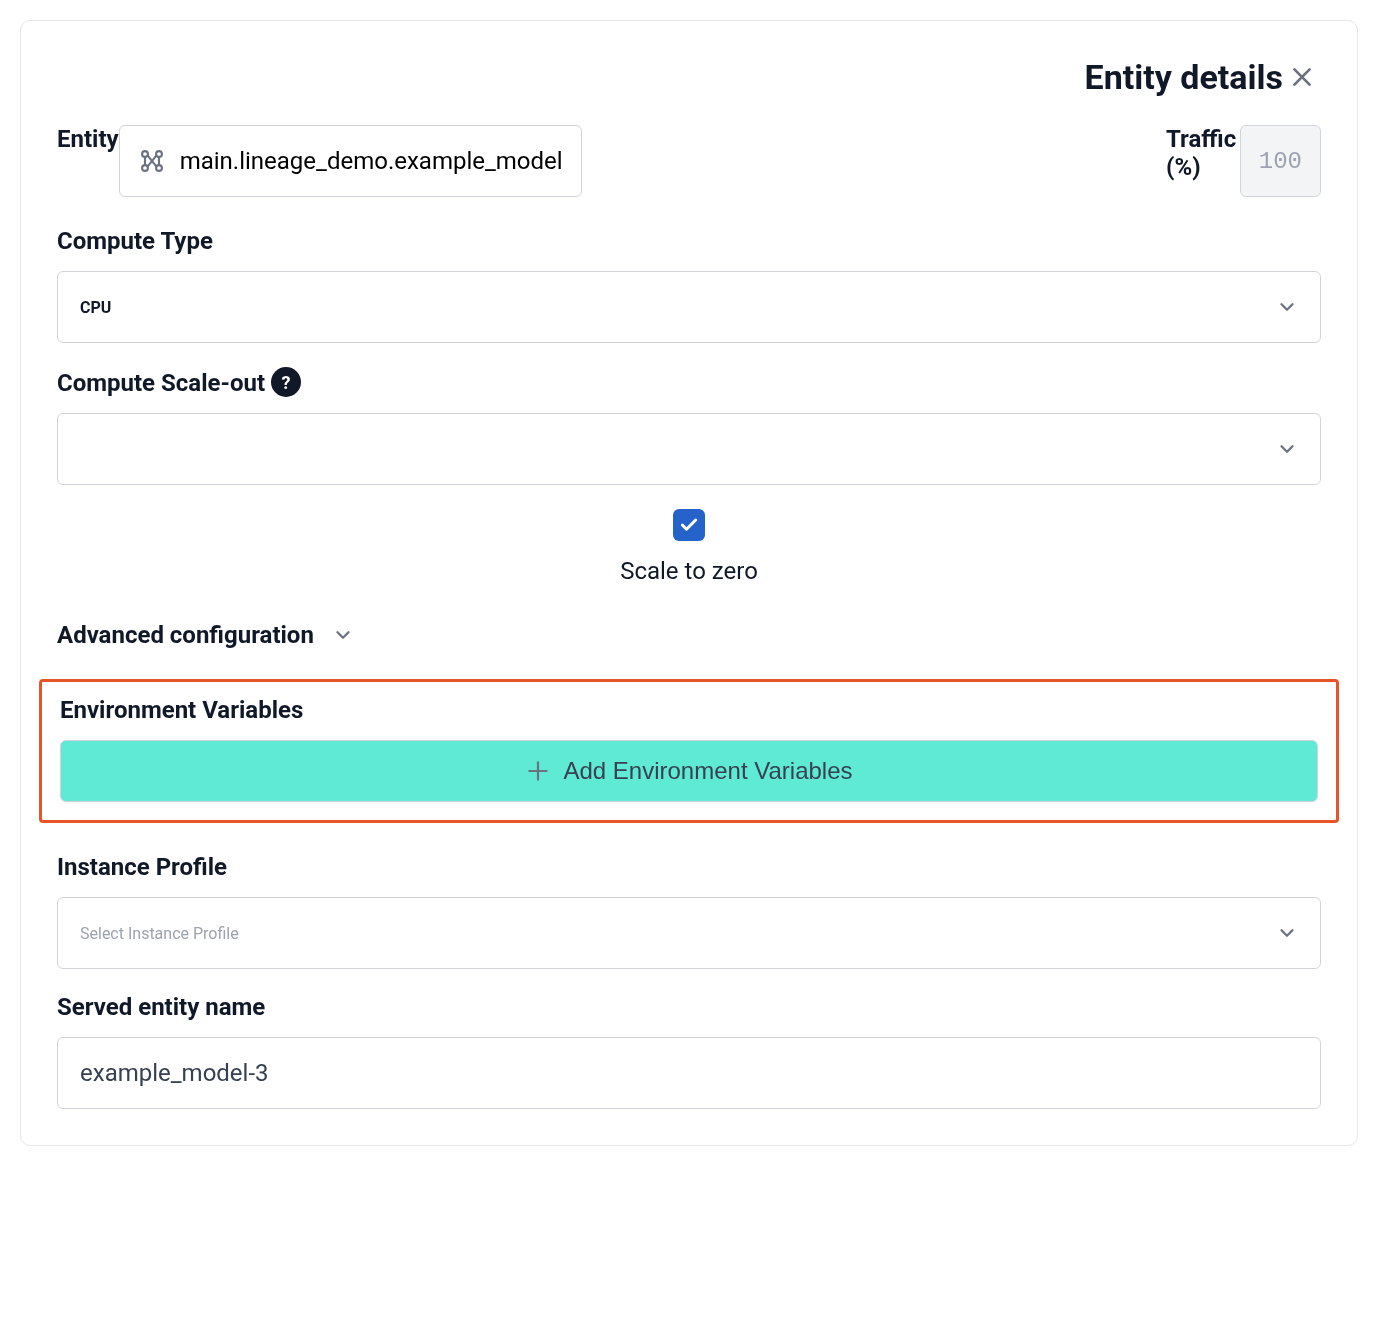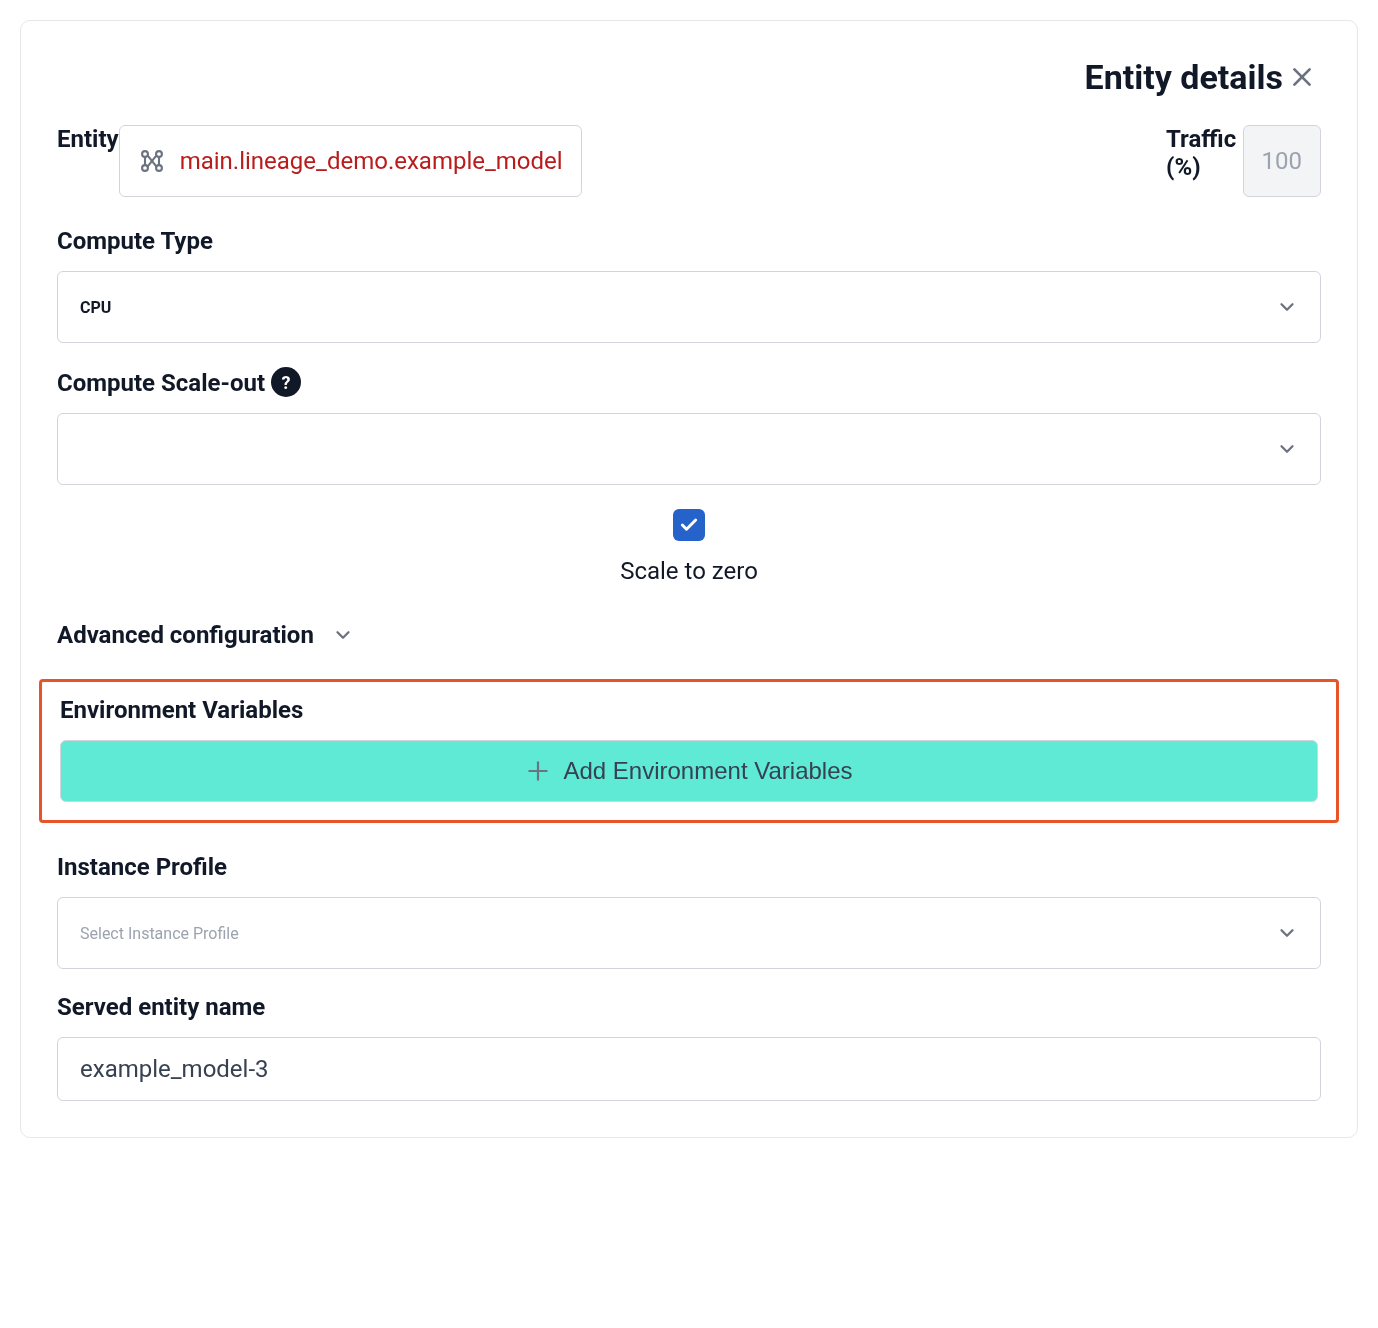--- a/index.html
+++ b/index.html
@@ -70,27 +70,28 @@
       background: #fff;
       display: flex;
       align-items: center;
       gap: 14px;
       height: 72px;
     }
     .input-box.disabled {
       background: #f3f4f6;
       color: #9ca3af;
       justify-content: center;
+      font-family: Liberation Mono, monospace;
     }
     .entity-icon {
       color: #6b7280;
       flex-shrink: 0;
     }
     .entity-text {
-      color: #b91c1c;
+      color: #000000;
     }
     .version-select {
       justify-content: space-between;
       padding: 16px 18px 16px 28px;
     }
     .traffic-value {
       color: #9ca3af;
     }
     .section {
       margin-bottom: 24px;
@@ -207,21 +208,21 @@
     .plus-icon {
       color: #6b7280;
     }
     .text-input {
       border: 1px solid #d1d5db;
       border-radius: 6px;
       padding: 16px 22px;
       font-size: 24px;
       background: #fff;
       width: 100%;
-      height: 64px;
+      height: 72px;
       color: #374151;
       font-family: inherit;
     }
   </style>
 </head>
 <body>
 
 <div class="panel">
   <div class="panel-header">
     <h1 class="panel-title">Entity details</h1>

